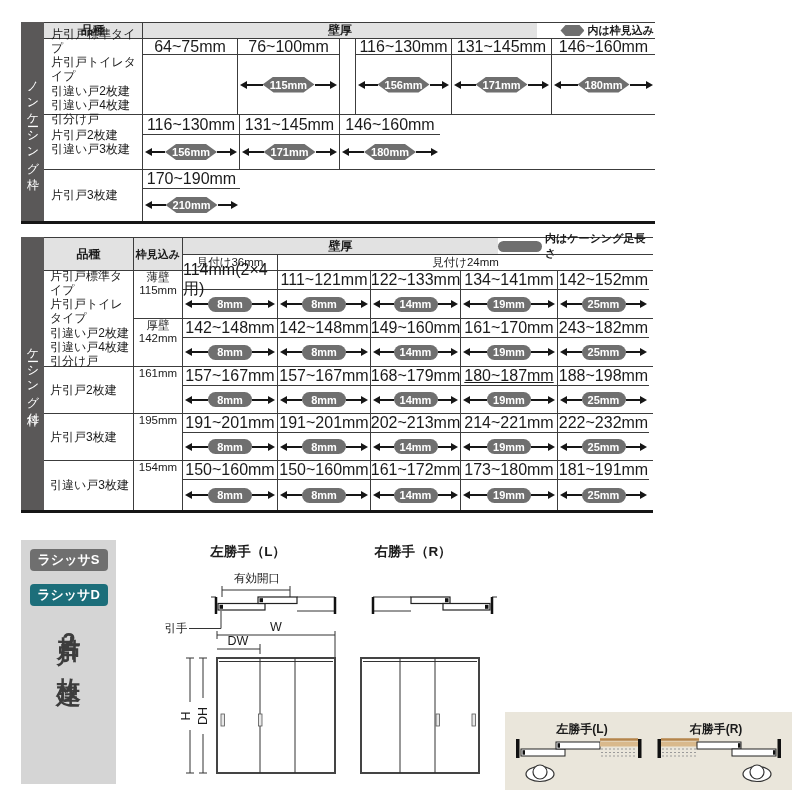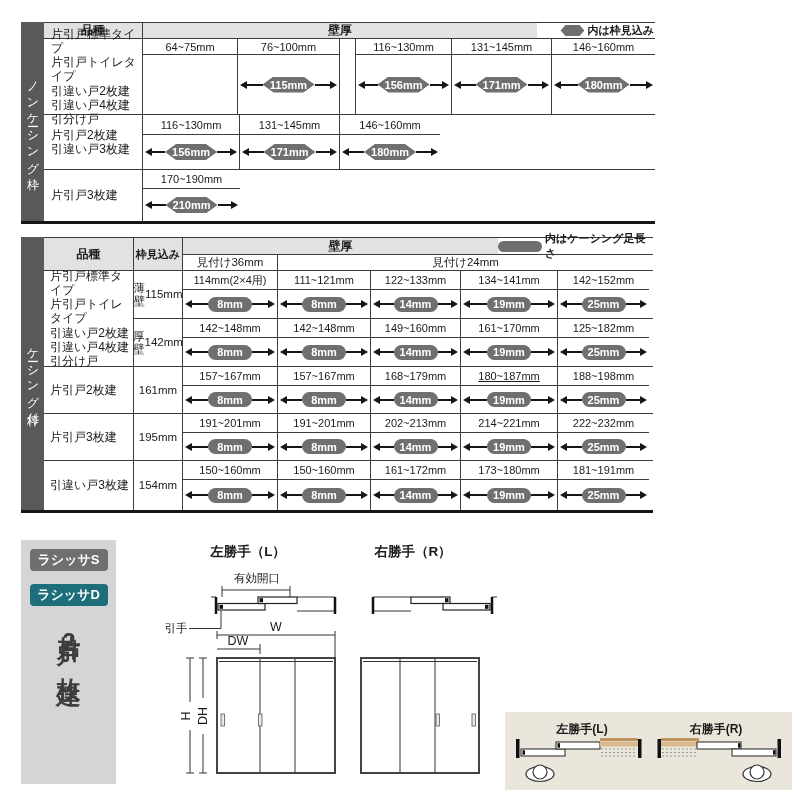--- a/index.html
+++ b/index.html
@@ -28,24 +28,24 @@
   .rowB{height:16px;display:flex;border-top:1px solid var(--bd);font-weight:400}
   .sub36{width:95px;border-right:1px solid var(--bd);display:flex;align-items:center;justify-content:center;font-size:11.5px}
   .sub24{flex:1;display:flex;align-items:center;justify-content:center;font-size:11.5px}
   
   .g,.g2{display:flex;border-top:1px solid var(--bd)}
   .pcell{width:99px;border-right:1px solid var(--bd);display:flex;flex-direction:column;justify-content:center;padding-left:7px;font-size:12px;line-height:14.2px}
   .pcell2{width:90px;border-right:1px solid var(--bd);display:flex;flex-direction:column;justify-content:center;padding-left:6px;font-size:12px;line-height:14.2px}
   .rows{flex:1;display:flex;flex-direction:column}
   .r2{display:flex;flex:1}
   .r2 + .r2{border-top:1px solid var(--bd)}
-  .dcell{width:49px;border-right:1px solid var(--bd);display:flex;flex-direction:row;align-items:center;justify-content:center;font-size:11.5px;line-height:13px}
+  .dcell{width:49px;border-right:1px solid var(--bd);display:flex;flex-direction:column;align-items:center;justify-content:flex-start;font-size:11.5px;line-height:13px}
   .cell{display:flex;flex-direction:column;border-right:1px solid var(--bd)}
   .cell.open{border-right:none}
-  .range{border-bottom:1px solid var(--bd);display:flex;align-items:center;justify-content:center;font-size:11px}
+  .range{border-bottom:1px solid var(--bd);display:flex;align-items:center;justify-content:center;font-size:16px}
   .dimrow{flex:1;display:flex;align-items:center;padding:0 2px}
   .dim{display:flex;align-items:center;width:100%}
   .dim::before{content:"";border:4px solid transparent;border-left:none;border-right:7px solid #161616}
   .dim::after{content:"";border:4px solid transparent;border-right:none;border-left:7px solid #161616}
   .ln{flex:1;height:2px;background:#161616}
   .badge{background:var(--badge);color:#fff;font-size:11px;font-weight:700;display:flex;align-items:center;justify-content:center}
   .badge.hex{min-width:52px;height:16px;clip-path:polygon(11px 0,calc(100% - 11px) 0,100% 50%,calc(100% - 11px) 100%,11px 100%,0 50%)}
   .badge.pill{min-width:44px;height:15px;border-radius:8px}
   
   .panel{position:absolute;left:21px;top:540px;width:95px;height:244px;background:#d5d5d5}
@@ -327,21 +327,21 @@
                   <div class="range" style="height: 19px;">161~170mm</div>
                   <div class="dimrow">
                     <div class="dim">
                       <div class="ln"></div>
                       <div class="badge pill">19mm</div>
                       <div class="ln"></div>
                     </div>
                   </div>
                 </div>
                 <div class="cell open" style="width: 91px;">
-                  <div class="range" style="height: 19px;">125~182mm</div>
+                  <div class="range" style="height: 19px;">243~182mm</div>
                   <div class="dimrow">
                     <div class="dim">
                       <div class="ln"></div>
                       <div class="badge pill">25mm</div>
                       <div class="ln"></div>
                     </div>
                   </div>
                 </div>
               </div>
             </div>

